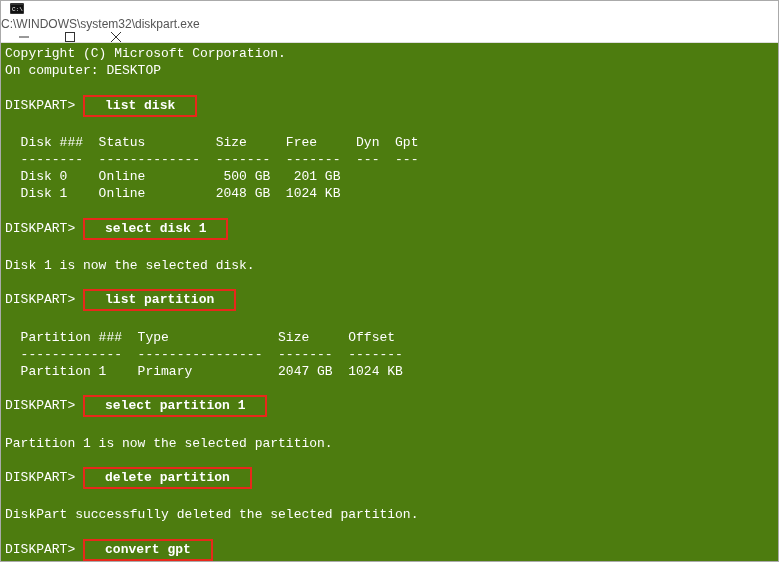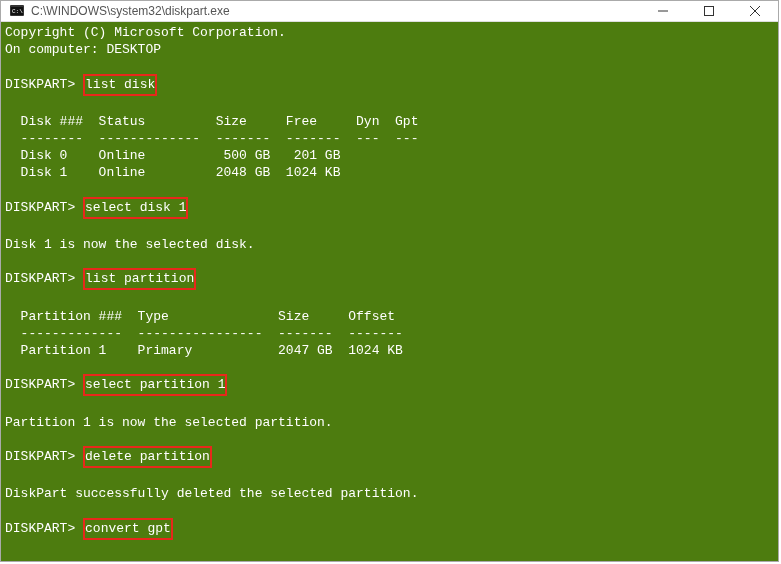--- a/index.html
+++ b/index.html
@@ -15,25 +15,25 @@
     }
     .window {
       width: 779px;
       height: 562px;
       border: 1px solid #aaa;
       display: flex;
       flex-direction: column;
       background: #fff;
     }
     .titlebar {
-      height: 21px;
+      height: 42px;
       background: #fff;
       display: flex;
-      align-items: center;
       border-bottom: 1px solid #ddd;
+      flex-direction: column;
     }
     .title-icon {
       width: 16px;
       height: 16px;
       margin: 0 6px 0 8px;
       display: inline-flex;
       align-items: center;
       justify-content: center;
     }
     .title-text {
@@ -64,25 +64,26 @@
       color: #fff;
       font-family: Consolas, "Courier New", monospace;
       font-size: 13px;
       line-height: 17.2px;
       padding: 2px 4px;
       overflow: hidden;
       white-space: pre;
     }
     .highlight {
       border: 2px solid #e8281b;
-      padding: 0 0;
+      padding: 0 20px;
       display: inline-block;
       line-height: 18px;
       margin-top: -2px;
       vertical-align: top;
+      font-weight: bold;
     }
     .line {
       display: block;
       min-height: 17.2px;
     }
   </style>
 </head>
 <body>
 
 <div class="window">

